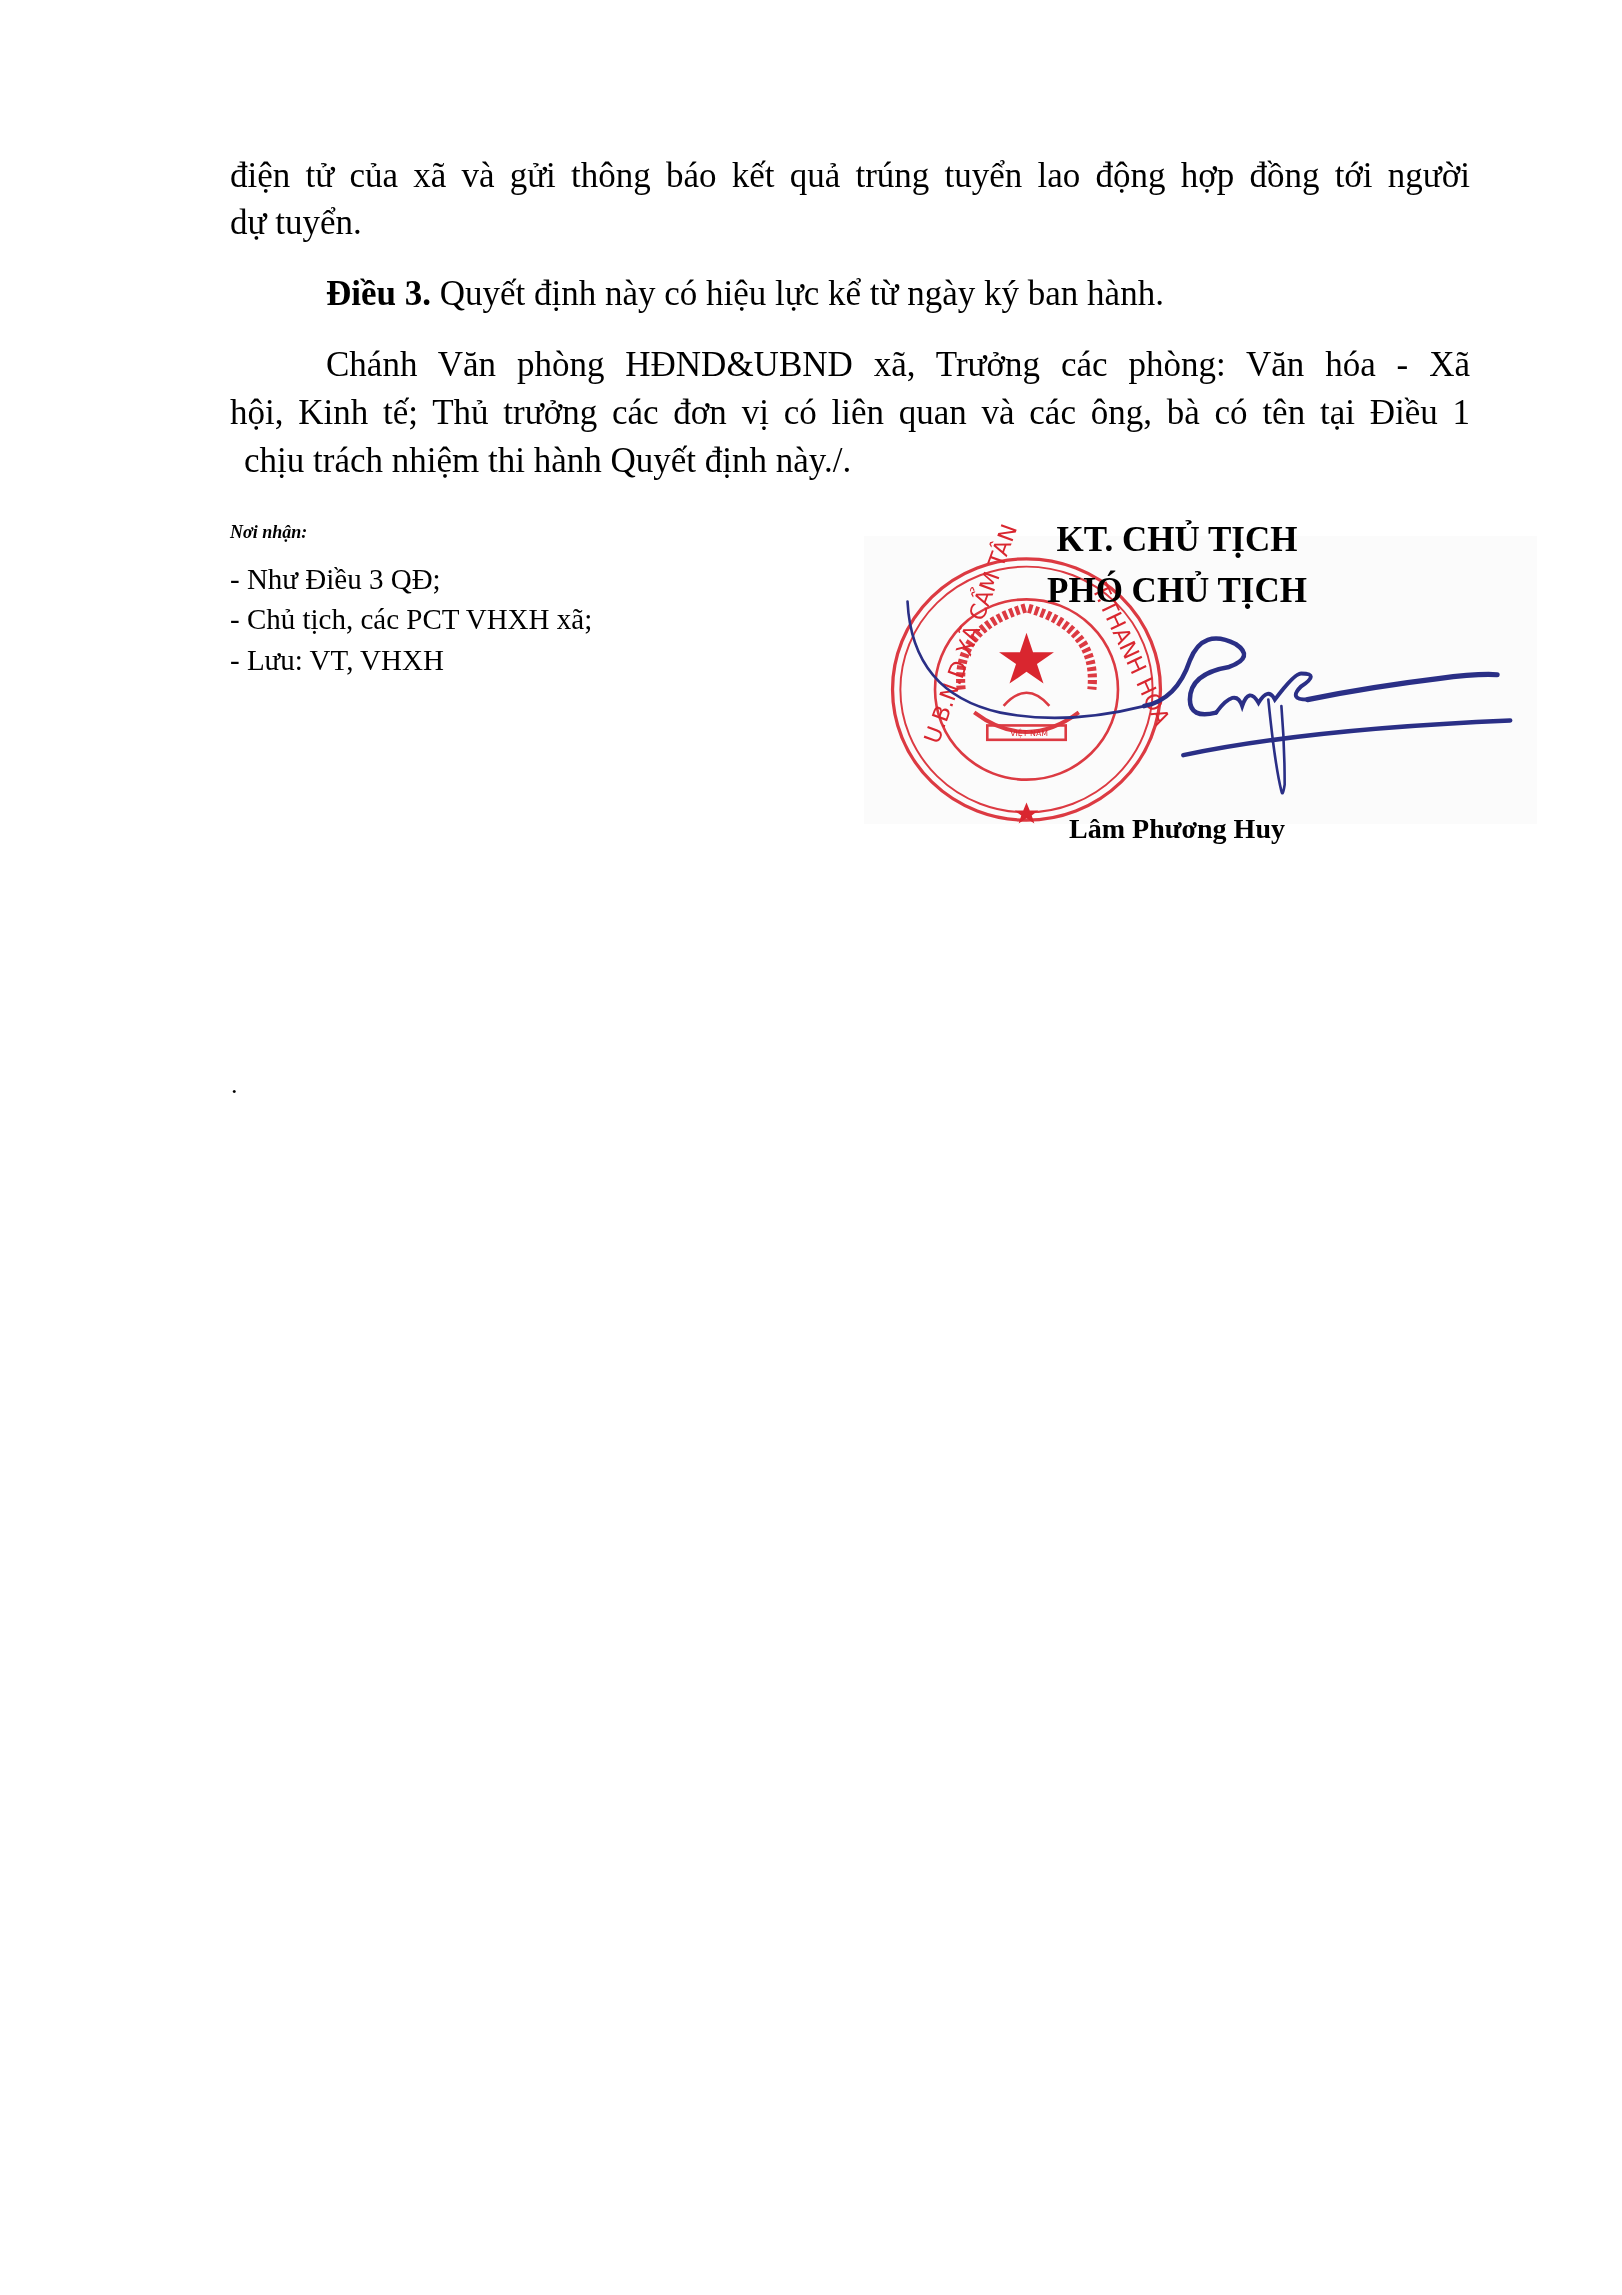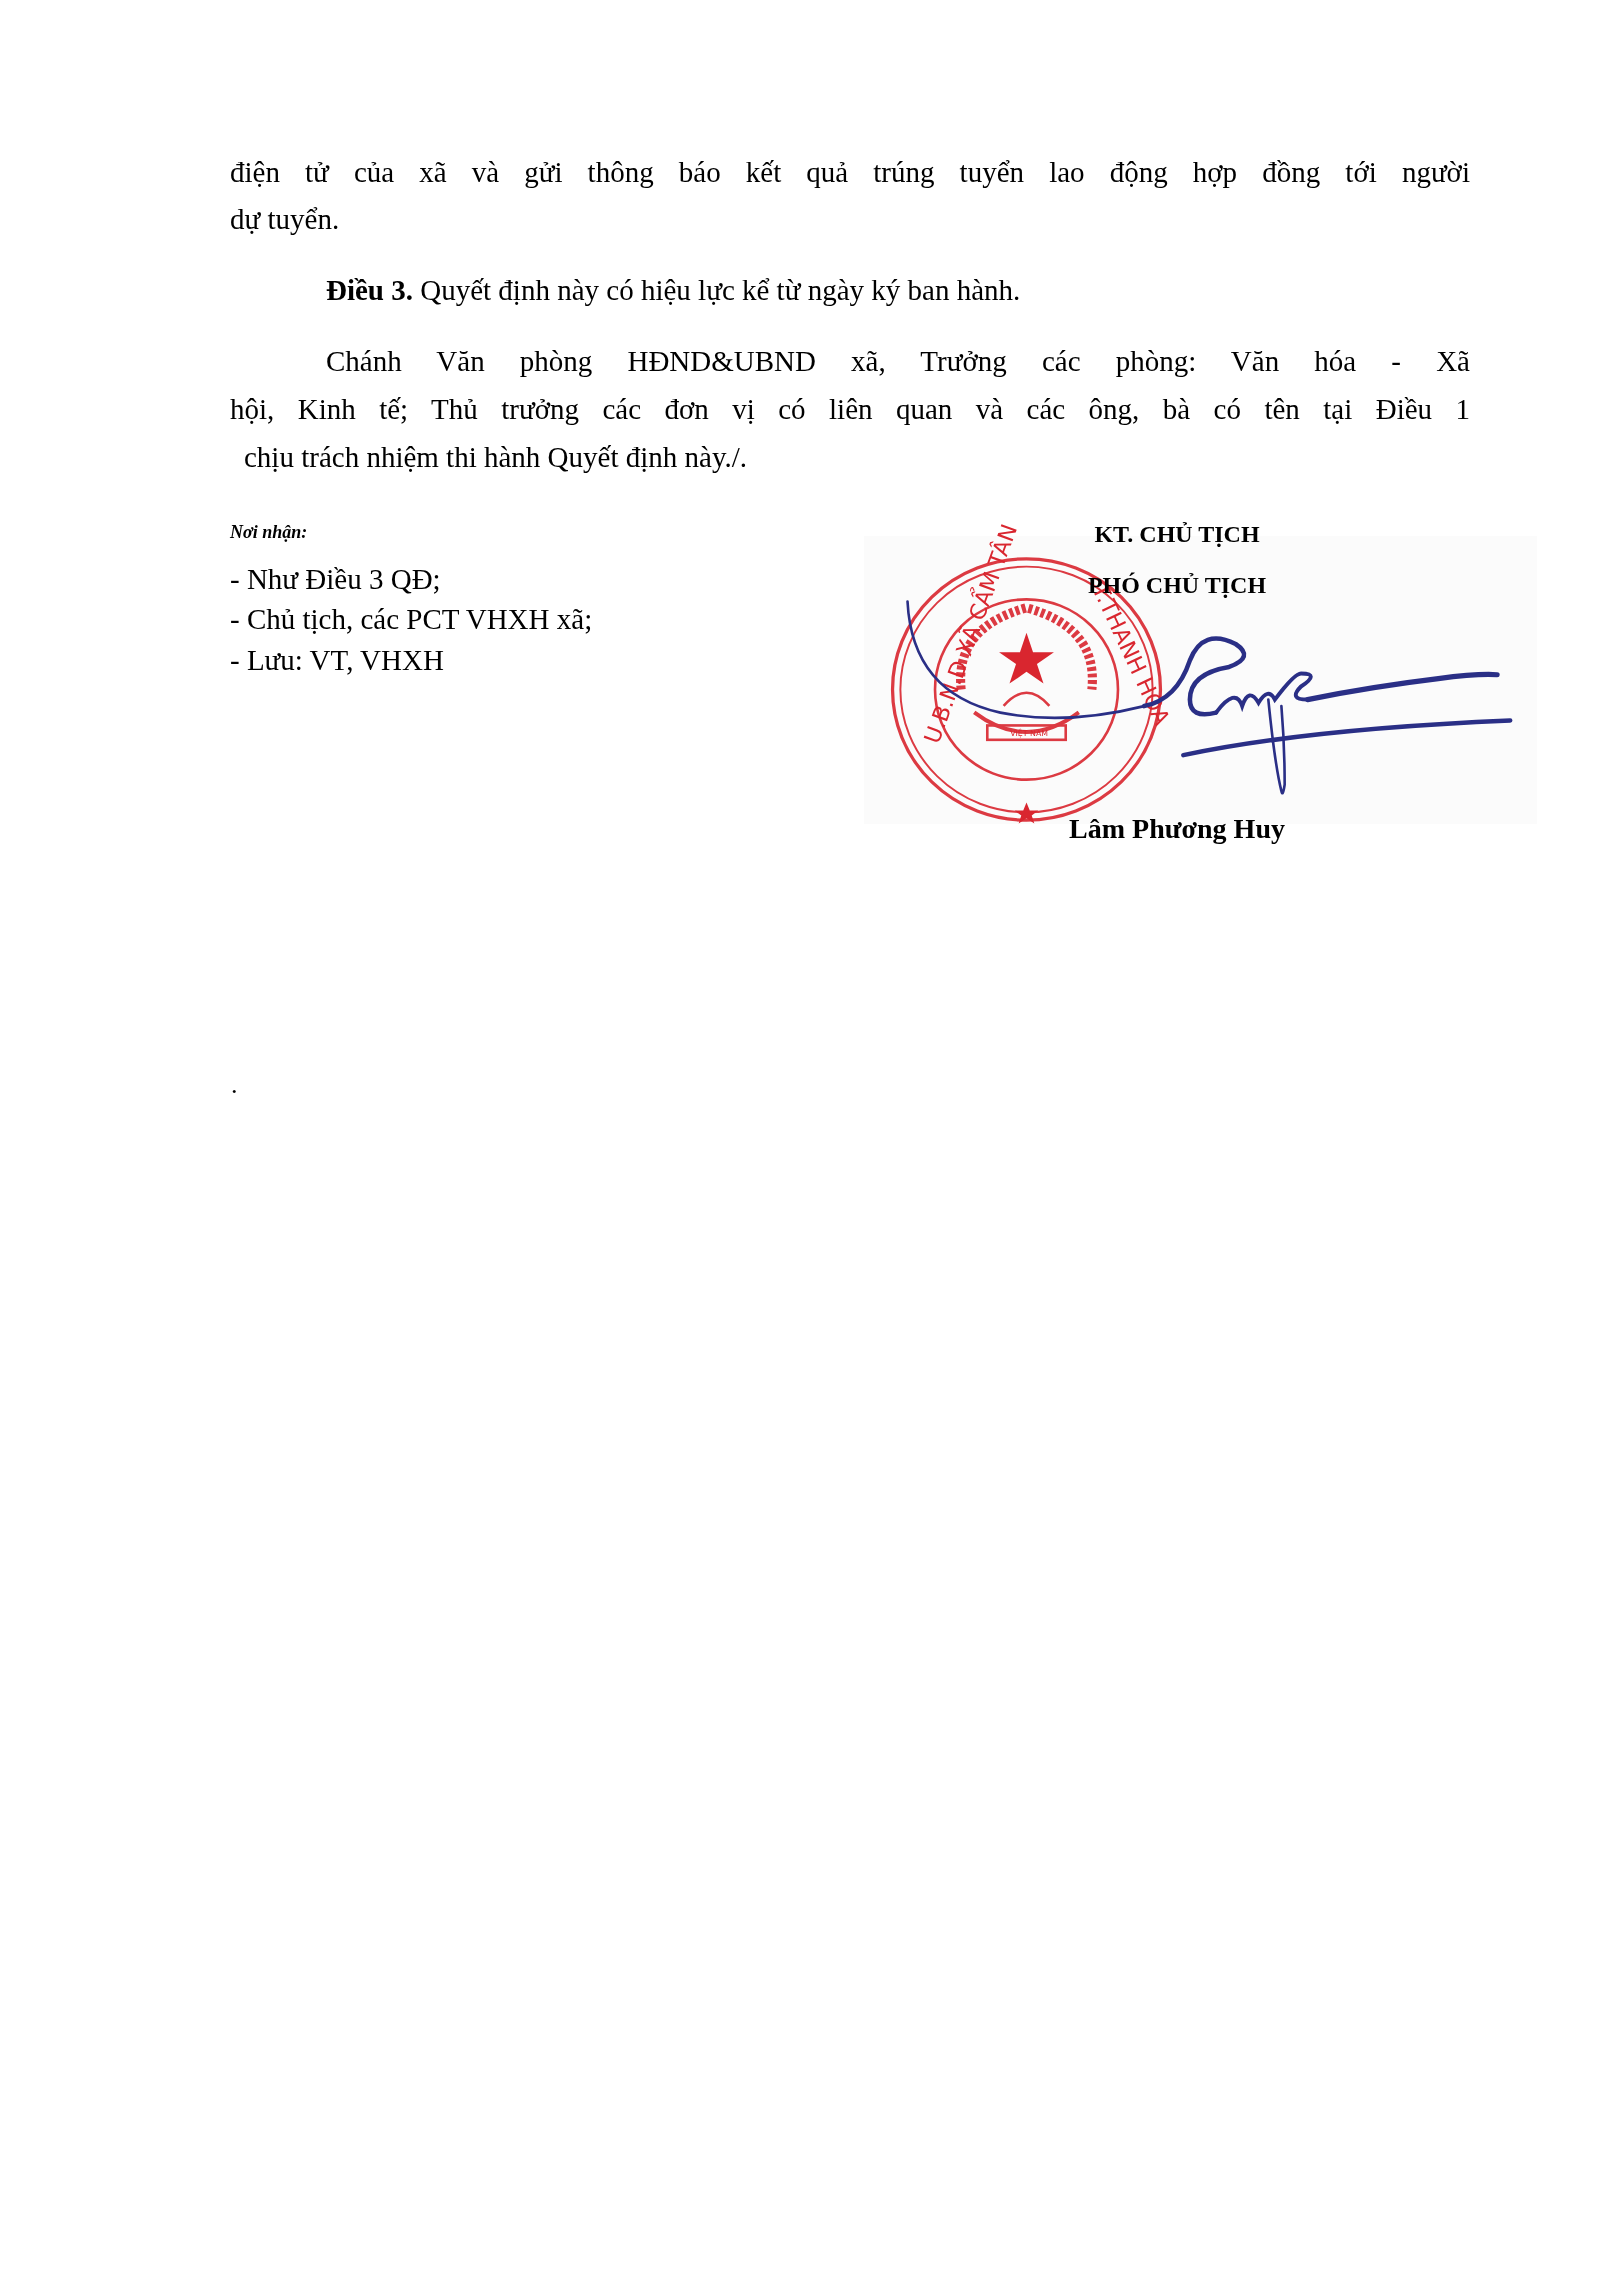--- a/index.html
+++ b/index.html
@@ -1,23 +1,23 @@
 <!DOCTYPE html>
 <html style="font-size:10.5px"><head>
 <meta charset="utf-8">
 <style>
   html, body { margin: 0; padding: 0; background: #ffffff; }
   body { width: 1623px; height: 2295px; position: relative; overflow: hidden;
          font-family: "Liberation Serif", "DejaVu Serif", serif; color: #000; }
-  .line { position: absolute; font-size: 29px; white-space: nowrap; line-height: 1; }
+  .line { position: absolute; font-size: 35px; white-space: nowrap; line-height: 1; }
   .just { left: 230px; width: 1240px; text-align: justify; text-align-last: justify; }
   .b { font-weight: bold; }
   .recip { position: absolute; left: 230px; font-size: 29px; line-height: 1; white-space: nowrap; }
   .recip-title { font-weight: bold; font-style: italic; font-size: 18px; }
-  .sig { position: absolute; font-weight: bold; font-size: 24px; line-height: 1; white-space: nowrap; text-align: center; }
+  .sig { position: absolute; font-weight: bold; font-size: 35px; line-height: 1; white-space: nowrap; text-align: center; }
   .stamp-area { position: absolute; left: 864px; top: 536px; width: 673px; height: 288px; background: #fbfbfb; }
   svg { position: absolute; overflow: visible; }
 </style>
 </head>
 <body>
 
 <div class="line just" style="top:158px;">điện tử của xã và gửi thông báo kết quả trúng tuyển lao động hợp đồng tới người</div>
 <div class="line" style="left:230px; top:205px;">dự tuyển.</div>
 
 <div class="line" style="left:326px; top:276px;">

